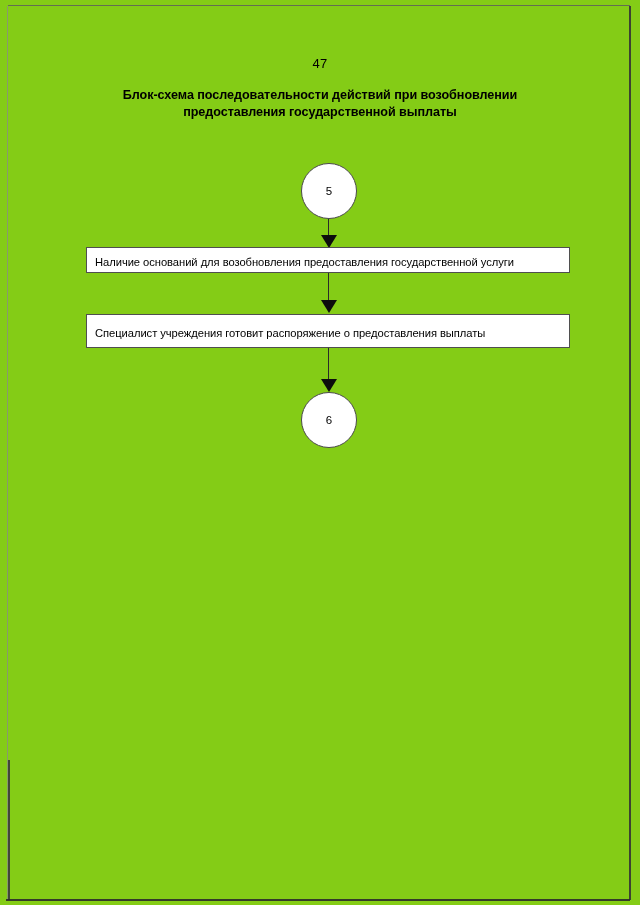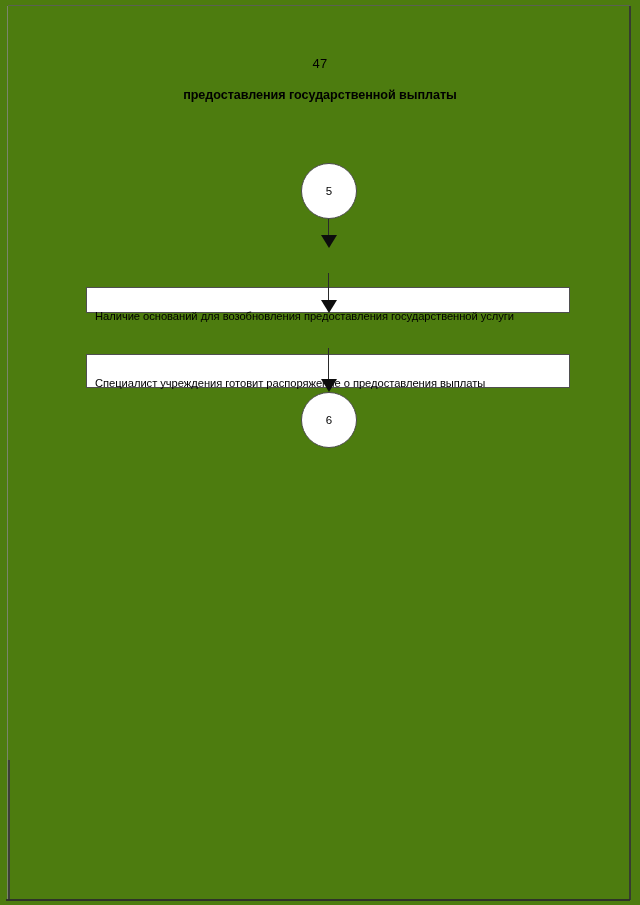--- a/index.html
+++ b/index.html
@@ -18,21 +18,21 @@
     -webkit-font-smoothing: antialiased;
   }
 
   
   .page-scan {
     position: absolute;
     left: 0;
     top: 0;
     width: 640px;
     height: 905px;
-    background: #4d7c0f;
+    background: #84cc16;
   }
   .scan-edge-top {
     position: absolute;
     left: 8px;
     top: 5px;
     width: 622px;
     height: 1px;
     background: #5d5d5d;
     opacity: .85;
   }
@@ -119,24 +119,23 @@
   }
   #circle-start { left: 301px; top: 163px; }
   #circle-end   { left: 301px; top: 392px; }
 
   .node-box {
     position: absolute;
     box-sizing: border-box;
     border: 1px solid #4f4f4f;
     background: #ffffff;
     display: flex;
-    align-items: flex-start;
+    align-items: center;
     padding-left: 8px;
-    padding-top: 21px;
-    margin-top: 40px;
+    padding-top: 4px;
   }
   .node-box .box-text {
     font-size: 11.2px;
     line-height: 14px;
     letter-spacing: -0.05px;
     white-space: nowrap;
   }
   #box-grounds {
     left: 86px;
     top: 247px;
@@ -190,20 +189,21 @@
 
   <div class="scan-edge-top"></div>
   <div class="scan-edge-left"></div>
   <div class="scan-edge-left dark"></div>
   <div class="scan-edge-right"></div>
   <div class="scan-edge-bottom"></div>
 
   <div class="page-number">47</div>
 
   <div class="doc-title">
+    <div>Блок-схема последовательности действий при возобновлении</div>
     <div>предоставления государственной выплаты</div>
   </div>
 
   <div class="flow">
 
     <div class="node-circle" id="circle-start">
       <span>5</span>
     </div>
 
     <div class="connector" id="conn-1">

